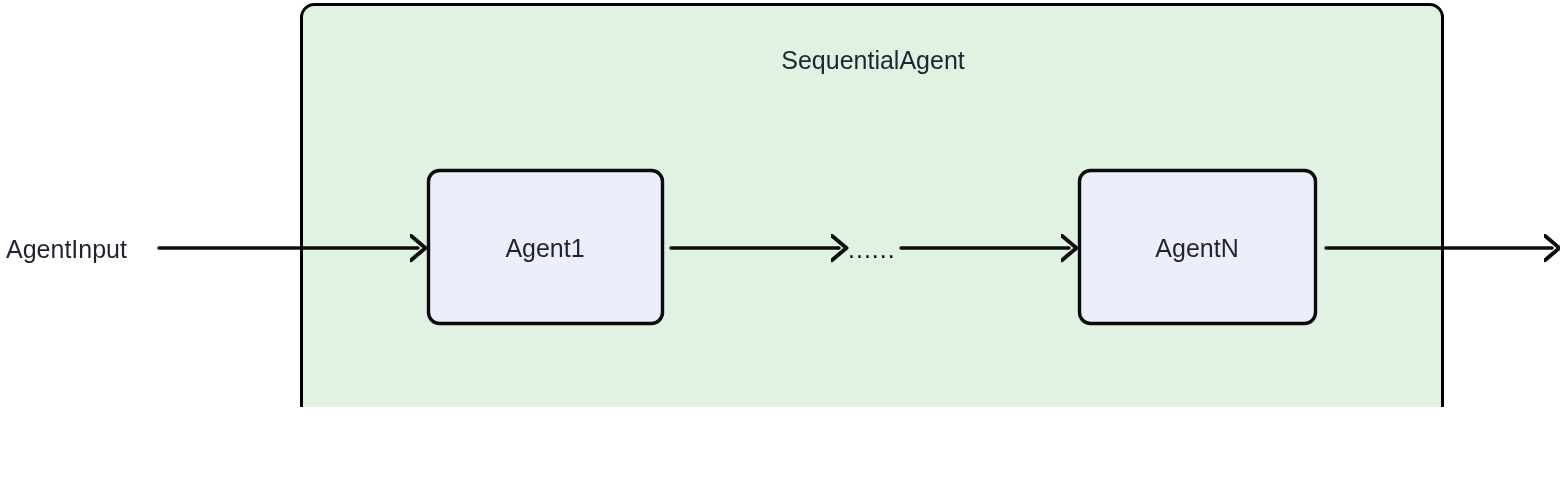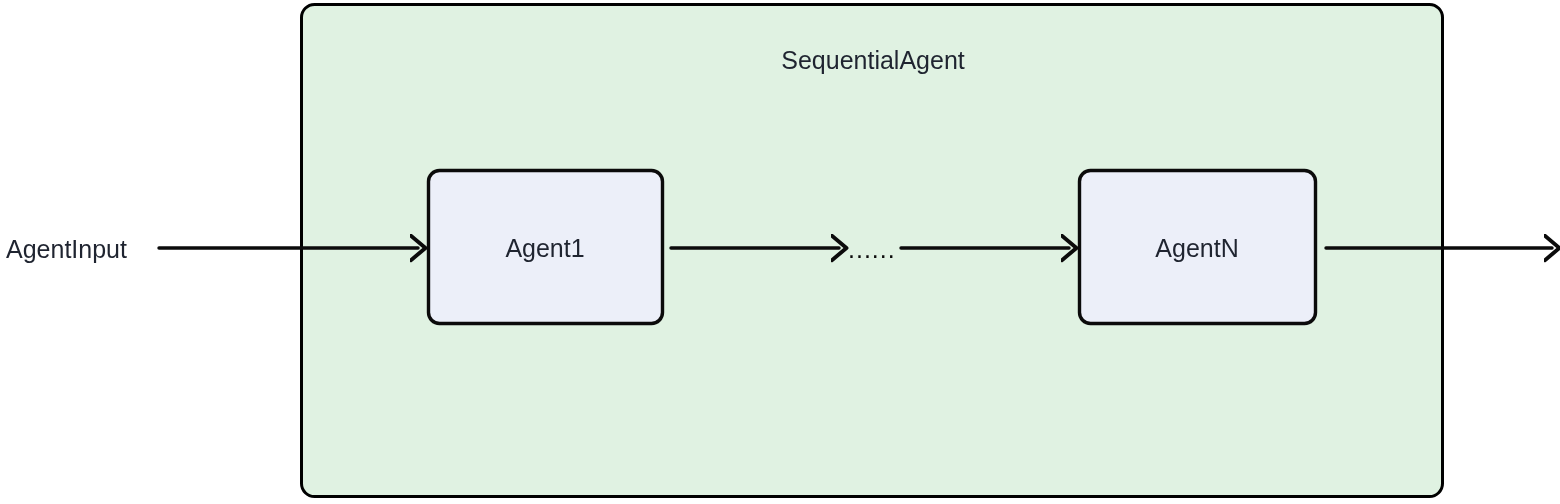--- a/index.html
+++ b/index.html
@@ -6,21 +6,21 @@
     margin: 0;
     padding: 0;
     background: #ffffff;
   }
   body {
     font-family: "Liberation Sans", sans-serif;
   }
   #diagram-root {
     position: relative;
     width: 1560px;
-    height: 504px;
+    height: 407px;
     background: #ffffff;
     overflow: hidden;
   }
   #diagram-svg {
     position: absolute;
     left: 0;
     top: 0;
     width: 1560px;
     height: 504px;
     display: block;

